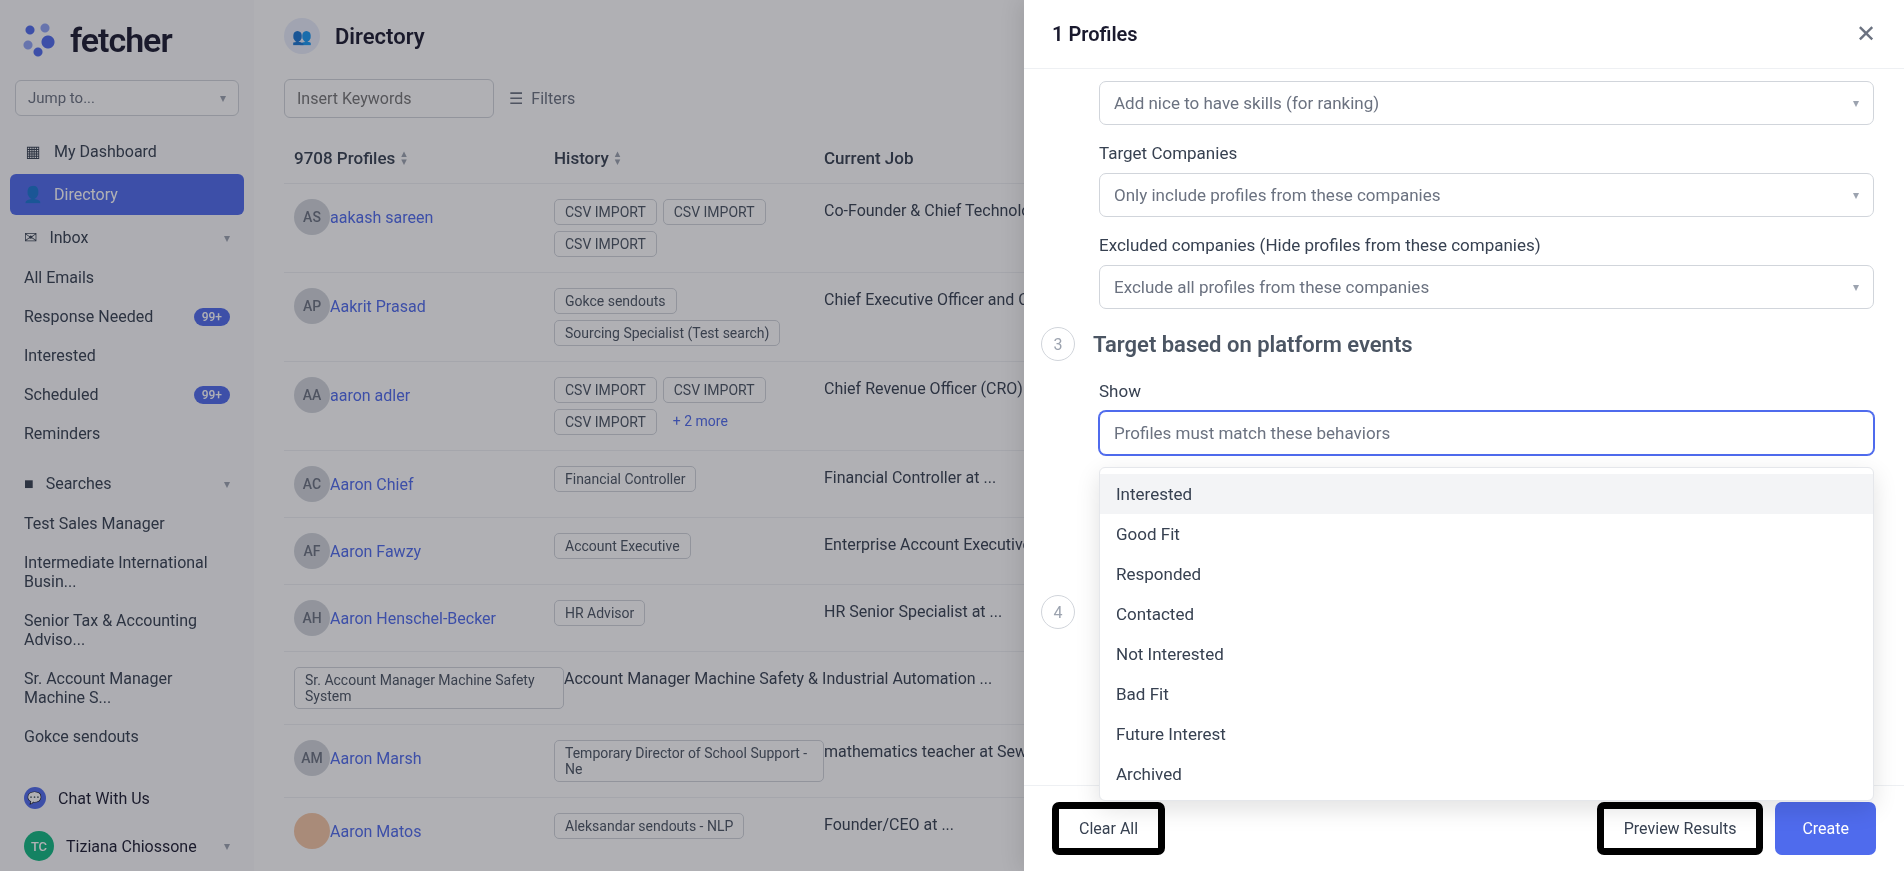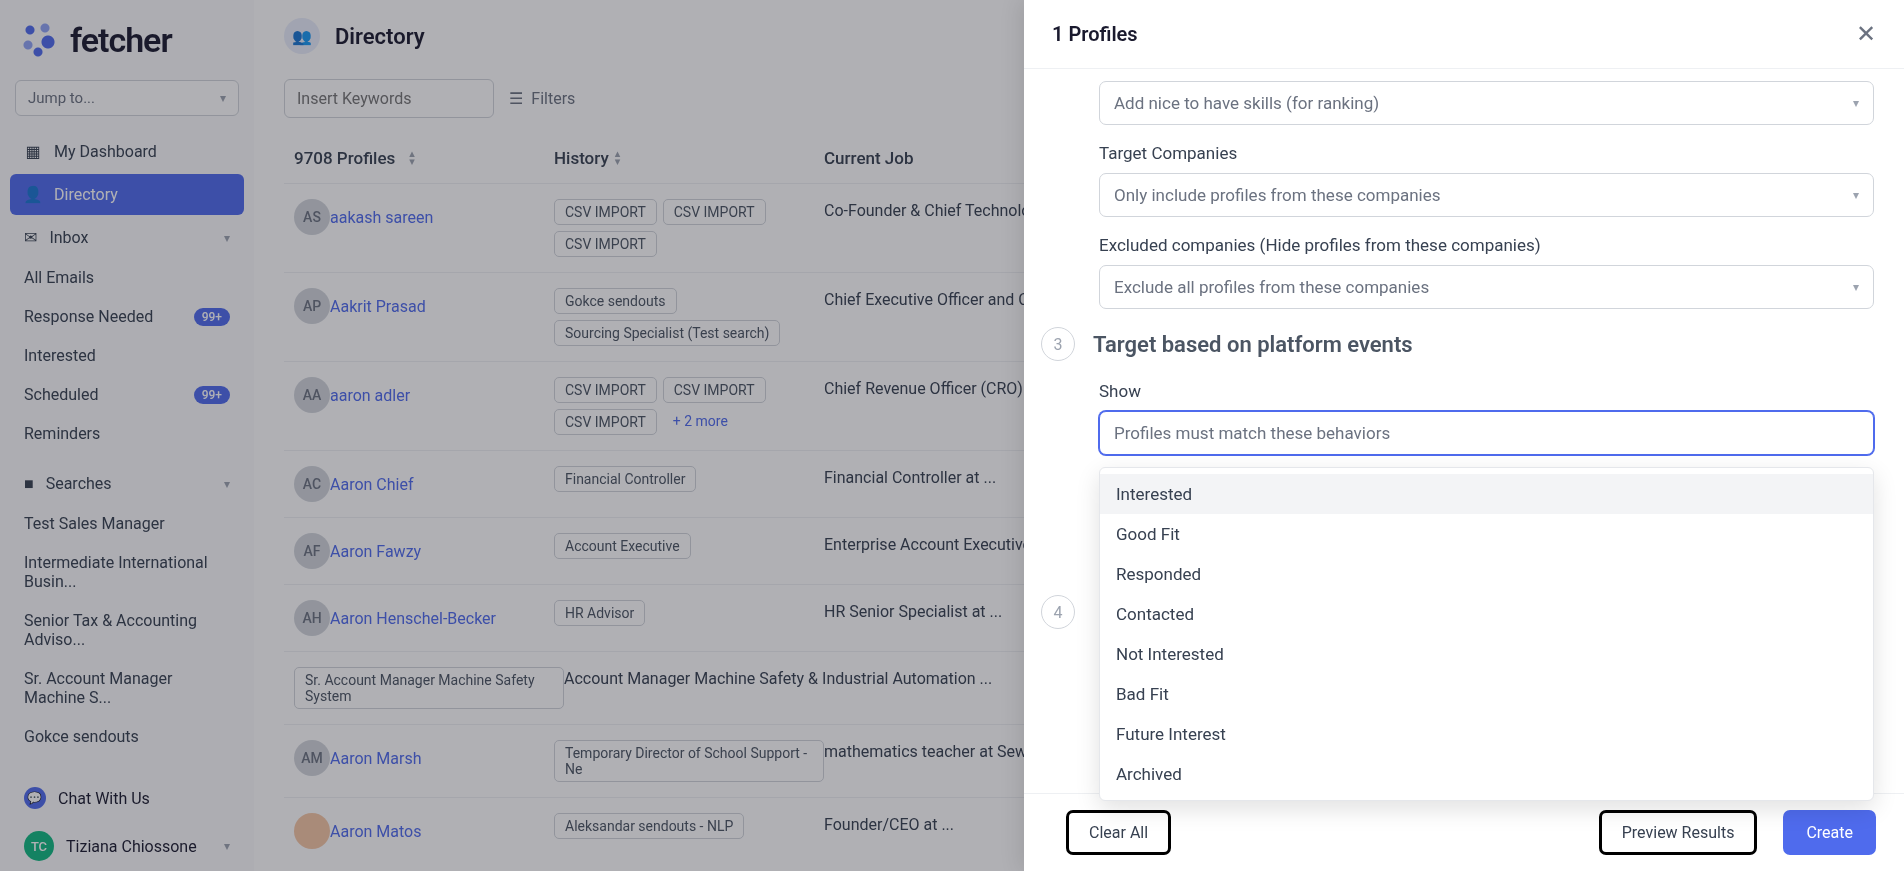--- a/index.html
+++ b/index.html
@@ -28,21 +28,21 @@
 
     
     .main { position: absolute; left: 254px; top: 0; width: 1650px; height: 871px; padding: 18px 30px; }
     .page-header { display: flex; align-items: center; gap: 15px; margin-bottom: 25px; }
     .page-icon { width: 36px; height: 36px; background: #e8edfb; border-radius: 50%; display: flex; align-items: center; justify-content: center; color: #4f6bed; }
     .page-title { font-size: 22px; font-weight: 600; }
     .search-row { display: flex; align-items: center; gap: 15px; margin-bottom: 30px; }
     .keywords-input { width: 210px; padding: 9px 12px; border: 1px solid #d1d5db; border-radius: 6px; font-size: 16px; }
     .filters-btn { display: flex; align-items: center; gap: 8px; color: #6b7280; font-size: 16px; cursor: pointer; }
     .table-header { display: flex; padding: 0 10px 15px; color: #374151; font-size: 17px; font-weight: 500; }
-    .col-profiles { width: 260px; display: flex; align-items: center; gap: 14px; }
+    .col-profiles { width: 260px; display: flex; align-items: center; gap: 6px; }
     .col-history { width: 270px; display: flex; align-items: center; gap: 6px; }
     .col-job { width: 300px; }
     .sort-icon { font-size: 11px; color: #9ca3af; line-height: 8px; }
     .table-row { display: flex; padding: 15px 10px; border-top: 1px solid #eef0f3; align-items: flex-start; }
     .profile-cell { width: 260px; display: flex; align-items: center; }
     .avatar { width: 36px; height: 36px; background: #d1d5db; border-radius: 50%; display: flex; align-items: center; justify-content: center; color: #6b7280; font-size: 14px; font-weight: 500; flex-shrink: 0; }
     .avatar.photo { background: #f5c6a5; }
     .profile-name { color: #4f6bed; font-size: 16px; }
     .history-cell { width: 270px; display: flex; flex-wrap: wrap; gap: 6px; }
     .tag { border: 1px solid #d1d5db; border-radius: 5px; padding: 4px 10px; font-size: 14px; color: #4b5563; background: #fff; }
@@ -63,21 +63,21 @@
     .field-label { font-size: 17px; color: #374151; margin-bottom: 10px; display: block; }
     .section-head { display: flex; align-items: center; gap: 18px; margin: 18px 0 20px -58px; }
     .step-num { width: 34px; height: 34px; border: 1px solid #d1d5db; border-radius: 50%; display: flex; align-items: center; justify-content: center; color: #9ca3af; font-size: 16px; flex-shrink: 0; }
     .section-title { font-size: 22px; font-weight: 600; color: #4b5563; }
     .dropdown-menu { position: absolute; left: 75px; right: 30px; background: #fff; border: 1px solid #e5e7eb; border-radius: 6px; box-shadow: 0 8px 24px rgba(0,0,0,0.12); padding: 6px 0; z-index: 10; }
     .dropdown-item { padding: 10px 16px; font-size: 17px; color: #374151; cursor: pointer; }
     .dropdown-item.highlighted { background: #f3f4f6; }
 
     .panel-footer { display: flex; justify-content: space-between; padding: 16px 28px; border-top: 1px solid #eef0f3; }
     .footer-right { display: flex; gap: 12px; }
-    .btn { padding: 10px 20px; border-radius: 7px; font-size: 16px; cursor: pointer; border: 3px solid #000000; background: #fff; color: #374151; margin-left: 14px; }
+    .btn { padding: 10px 20px; border-radius: 7px; font-size: 16px; cursor: pointer; border: 7px solid #000000; background: #fff; color: #374151; }
     .btn.primary { background: #4f6bed; color: #fff; border-color: #4f6bed; }
     .chev { font-size: 12px; color: #9ca3af; }
   </style>
 </head>
 <body>
 
 <div class="sidebar">
   <div class="logo">
     <div class="logo-dots"></div>
     <div class="logo-text">fetcher</div>

